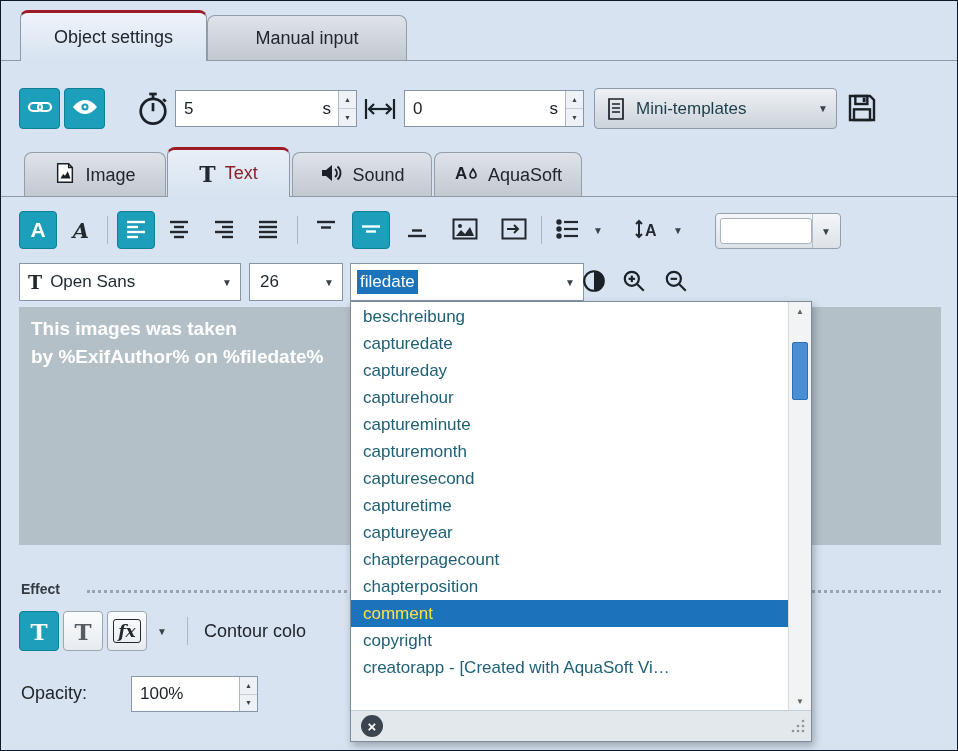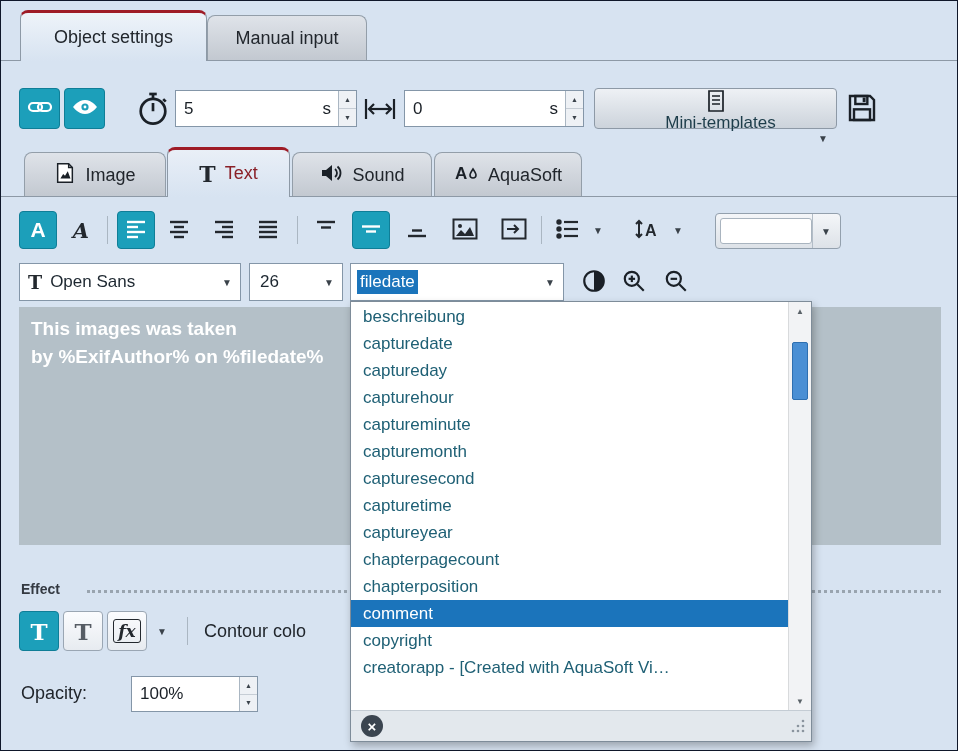--- a/index.html
+++ b/index.html
@@ -70,21 +70,21 @@
   .effect-header { position:absolute; left:20px; top:580px; font-size:14px; font-weight:bold; color:#343a42; }
   .dotline { position:absolute; left:86px; top:589px; width:854px; border-top:3px dotted #99a4af; }
   .label17 { position:absolute; font-size:18px; color:#21262c; }
 
   
   .dd { position:absolute; left:349px; top:300px; width:462px; height:441px; background:#fff;
         border:1px solid #7e8c99; z-index:20; box-shadow:2px 4px 8px rgba(0,0,0,.28); }
   .dd-items { position:absolute; left:0; top:1px; right:23px; bottom:31px; overflow:hidden; }
   .dd-item { height:27px; line-height:27px; padding-left:12px; font-size:17px; color:#1f6075;
              white-space:nowrap; overflow:hidden; text-overflow:ellipsis; }
-  .dd-item.selected { background:#1b74bb; color:#ffffff; }
+  .dd-item.selected { background:#1b74bb; color:#fde047; }
   .dd-scroll { position:absolute; top:0; right:0; bottom:31px; width:23px; background:#f2f3f5; border-left:1px solid #d8dadc; }
   .dd-scroll .sarrow { position:absolute; left:0; right:0; height:18px; font-size:8px; color:#5a6268;
                        display:flex; align-items:center; justify-content:center; background:#f2f3f5; }
   .dd-scroll .up { top:0; } .dd-scroll .down { bottom:0; }
   .dd-thumb { position:absolute; left:3px; right:3px; top:40px; height:58px; background:#4a8fd4;
               border:1px solid #2e6fb0; border-radius:2px; }
   .dd-bottom { position:absolute; left:0; right:0; bottom:0; height:31px; background:#e3e8ed; border-top:1px solid #c4ccd4; }
   .dd-close { position:absolute; left:10px; top:4px; width:22px; height:22px; border-radius:50%;
               background:#3b4550; color:#fff; font-size:15px; font-weight:bold;
               display:flex; align-items:center; justify-content:center; line-height:1; }
@@ -92,21 +92,21 @@
 </style>
 </head>
 <body>
 
 <div class="app">
 
   <div class="hline" style="top:59px;"></div>
   <div class="top-tab active" style="left:19px; top:9px; width:187px; height:51px;">
     <span>Object settings</span>
   </div>
-  <div class="top-tab inactive" style="left:206px; top:14px; width:160px; height:46px;">
+  <div class="top-tab inactive" style="left:206px; top:14px; width:200px; height:46px;">
     <span>Manual input</span>
   </div>
 
   <button class="tbtn teal" style="left:18px; top:87px; width:41px; height:41px;">
     <span>
       <svg width="28" height="20" viewBox="0 0 26 20">
           <g fill="none" stroke="#fff" stroke-width="2.2">
         <rect x="2" y="6" width="13" height="8" rx="4"></rect>
             <rect x="11" y="6" width="13" height="8" rx="4"></rect>
           </g>
@@ -166,21 +166,21 @@
     <span class="btns">
       <button>
           <span>▲</span>
         </button>
       <button>
           <span>▼</span>
         </button>
     </span>
   </div>
 
-  <div class="mini" style="left:593px; top:87px; width:243px; height:41px; padding-left:10px;flex-direction:column;">
+  <div class="mini" style="left:593px; top:87px; width:243px; height:41px; padding-left:10px;">
     <span style="margin-right:9px; display:flex;">
       <svg width="22" height="24" viewBox="0 0 22 24">
           <path d="M4 2h14v20H4z" fill="none" stroke="#1a2027" stroke-width="1.7"></path>
         <path d="M7 7h8M7 11h8M7 15h8" stroke="#1a2027" stroke-width="1.5"></path>
         </svg>
     </span>
     <span>Mini-templates</span>
     <span class="arrow">▼</span>
   </div>
 
@@ -389,21 +389,21 @@
     <span class="serifT" style="font-size:19px; margin-right:8px;">T</span>
     <span>Open Sans</span>
     <span class="arrow">▼</span>
   </div>
 
   <div class="select" style="left:248px; top:262px; width:94px; height:38px; padding-left:10px;">
     <span>26</span>
     <span class="arrow">▼</span>
   </div>
 
-  <div class="select" style="left:349px; top:262px; width:214px; height:38px; padding-left:6px;">
+  <div class="select" style="left:349px; top:262px; width:234px; height:38px; padding-left:6px;">
     <span style="background:#1b74bb; color:#fff; padding:2px 3px;">filedate</span>
     <span class="arrow">▼</span>
   </div>
 
   <button class="tbtn flat" style="left:576px; top:264px; width:34px; height:34px;">
     <span>
       <svg width="26" height="26" viewBox="0 0 24 24">
           <circle cx="12" cy="12" r="9" fill="none" stroke="#1a2027" stroke-width="2"></circle>
         <path d="M12 3a9 9 0 010 18z" fill="#1a2027"></path>
         </svg>

